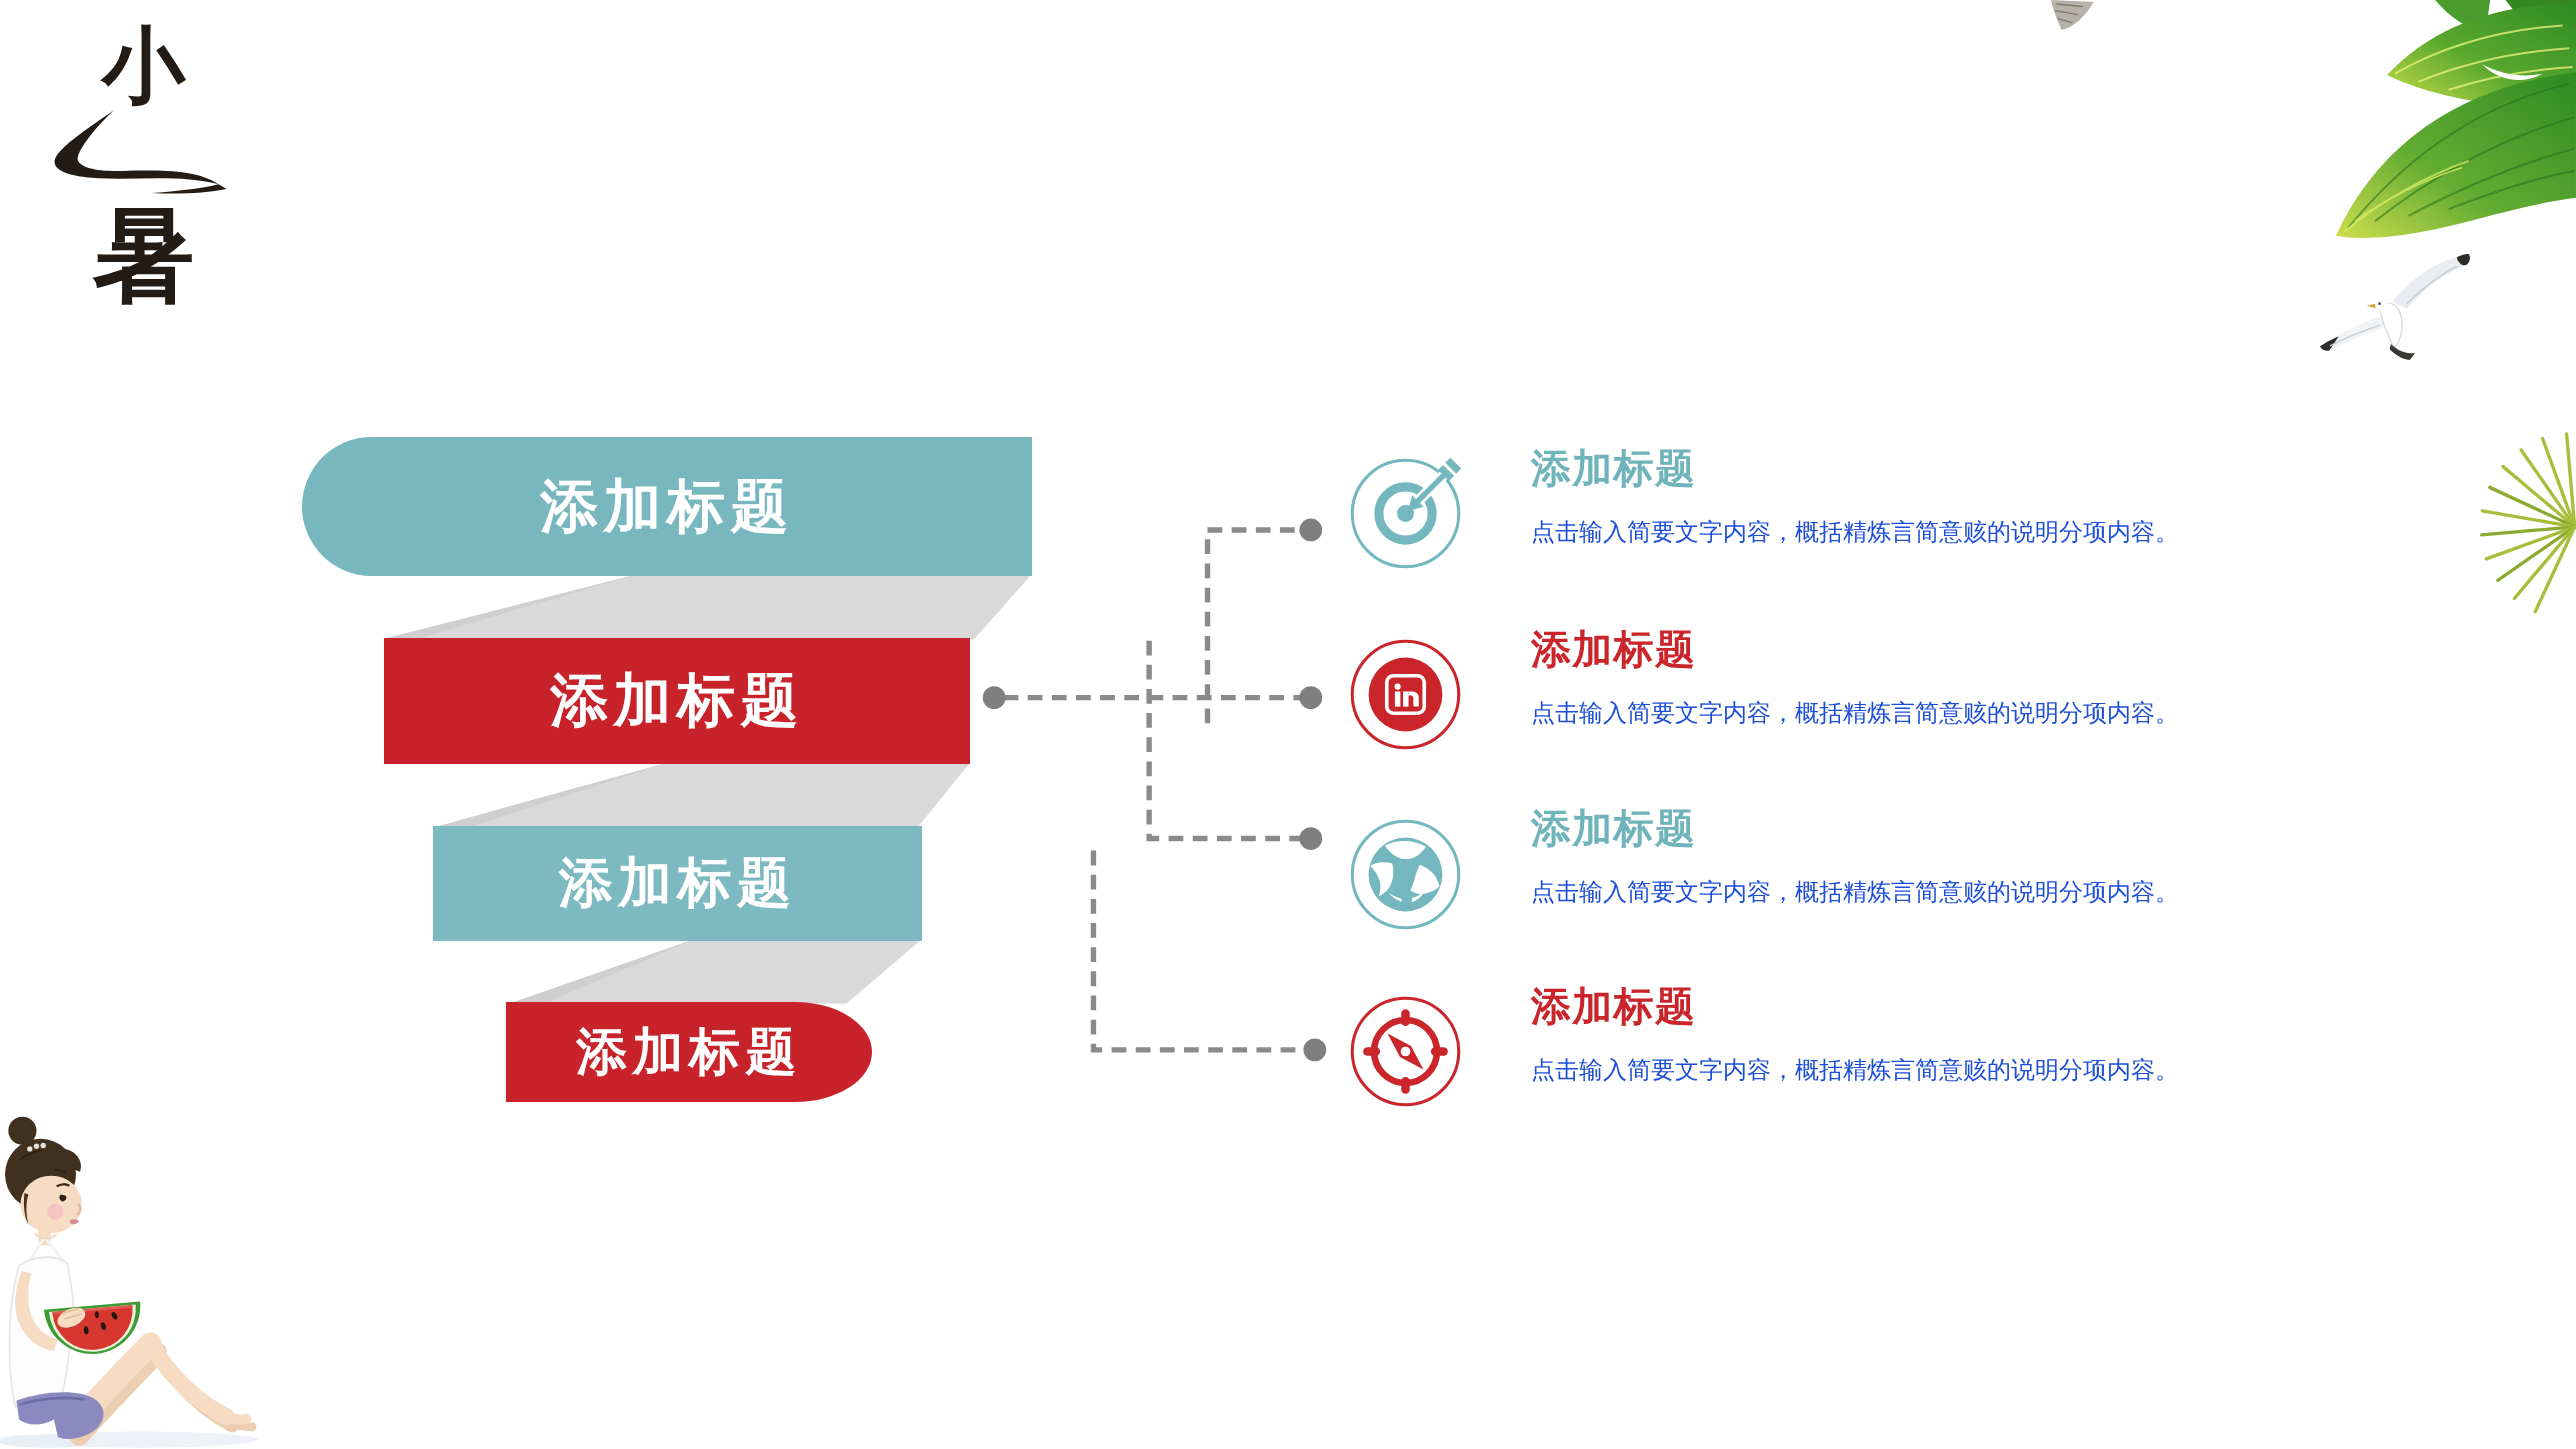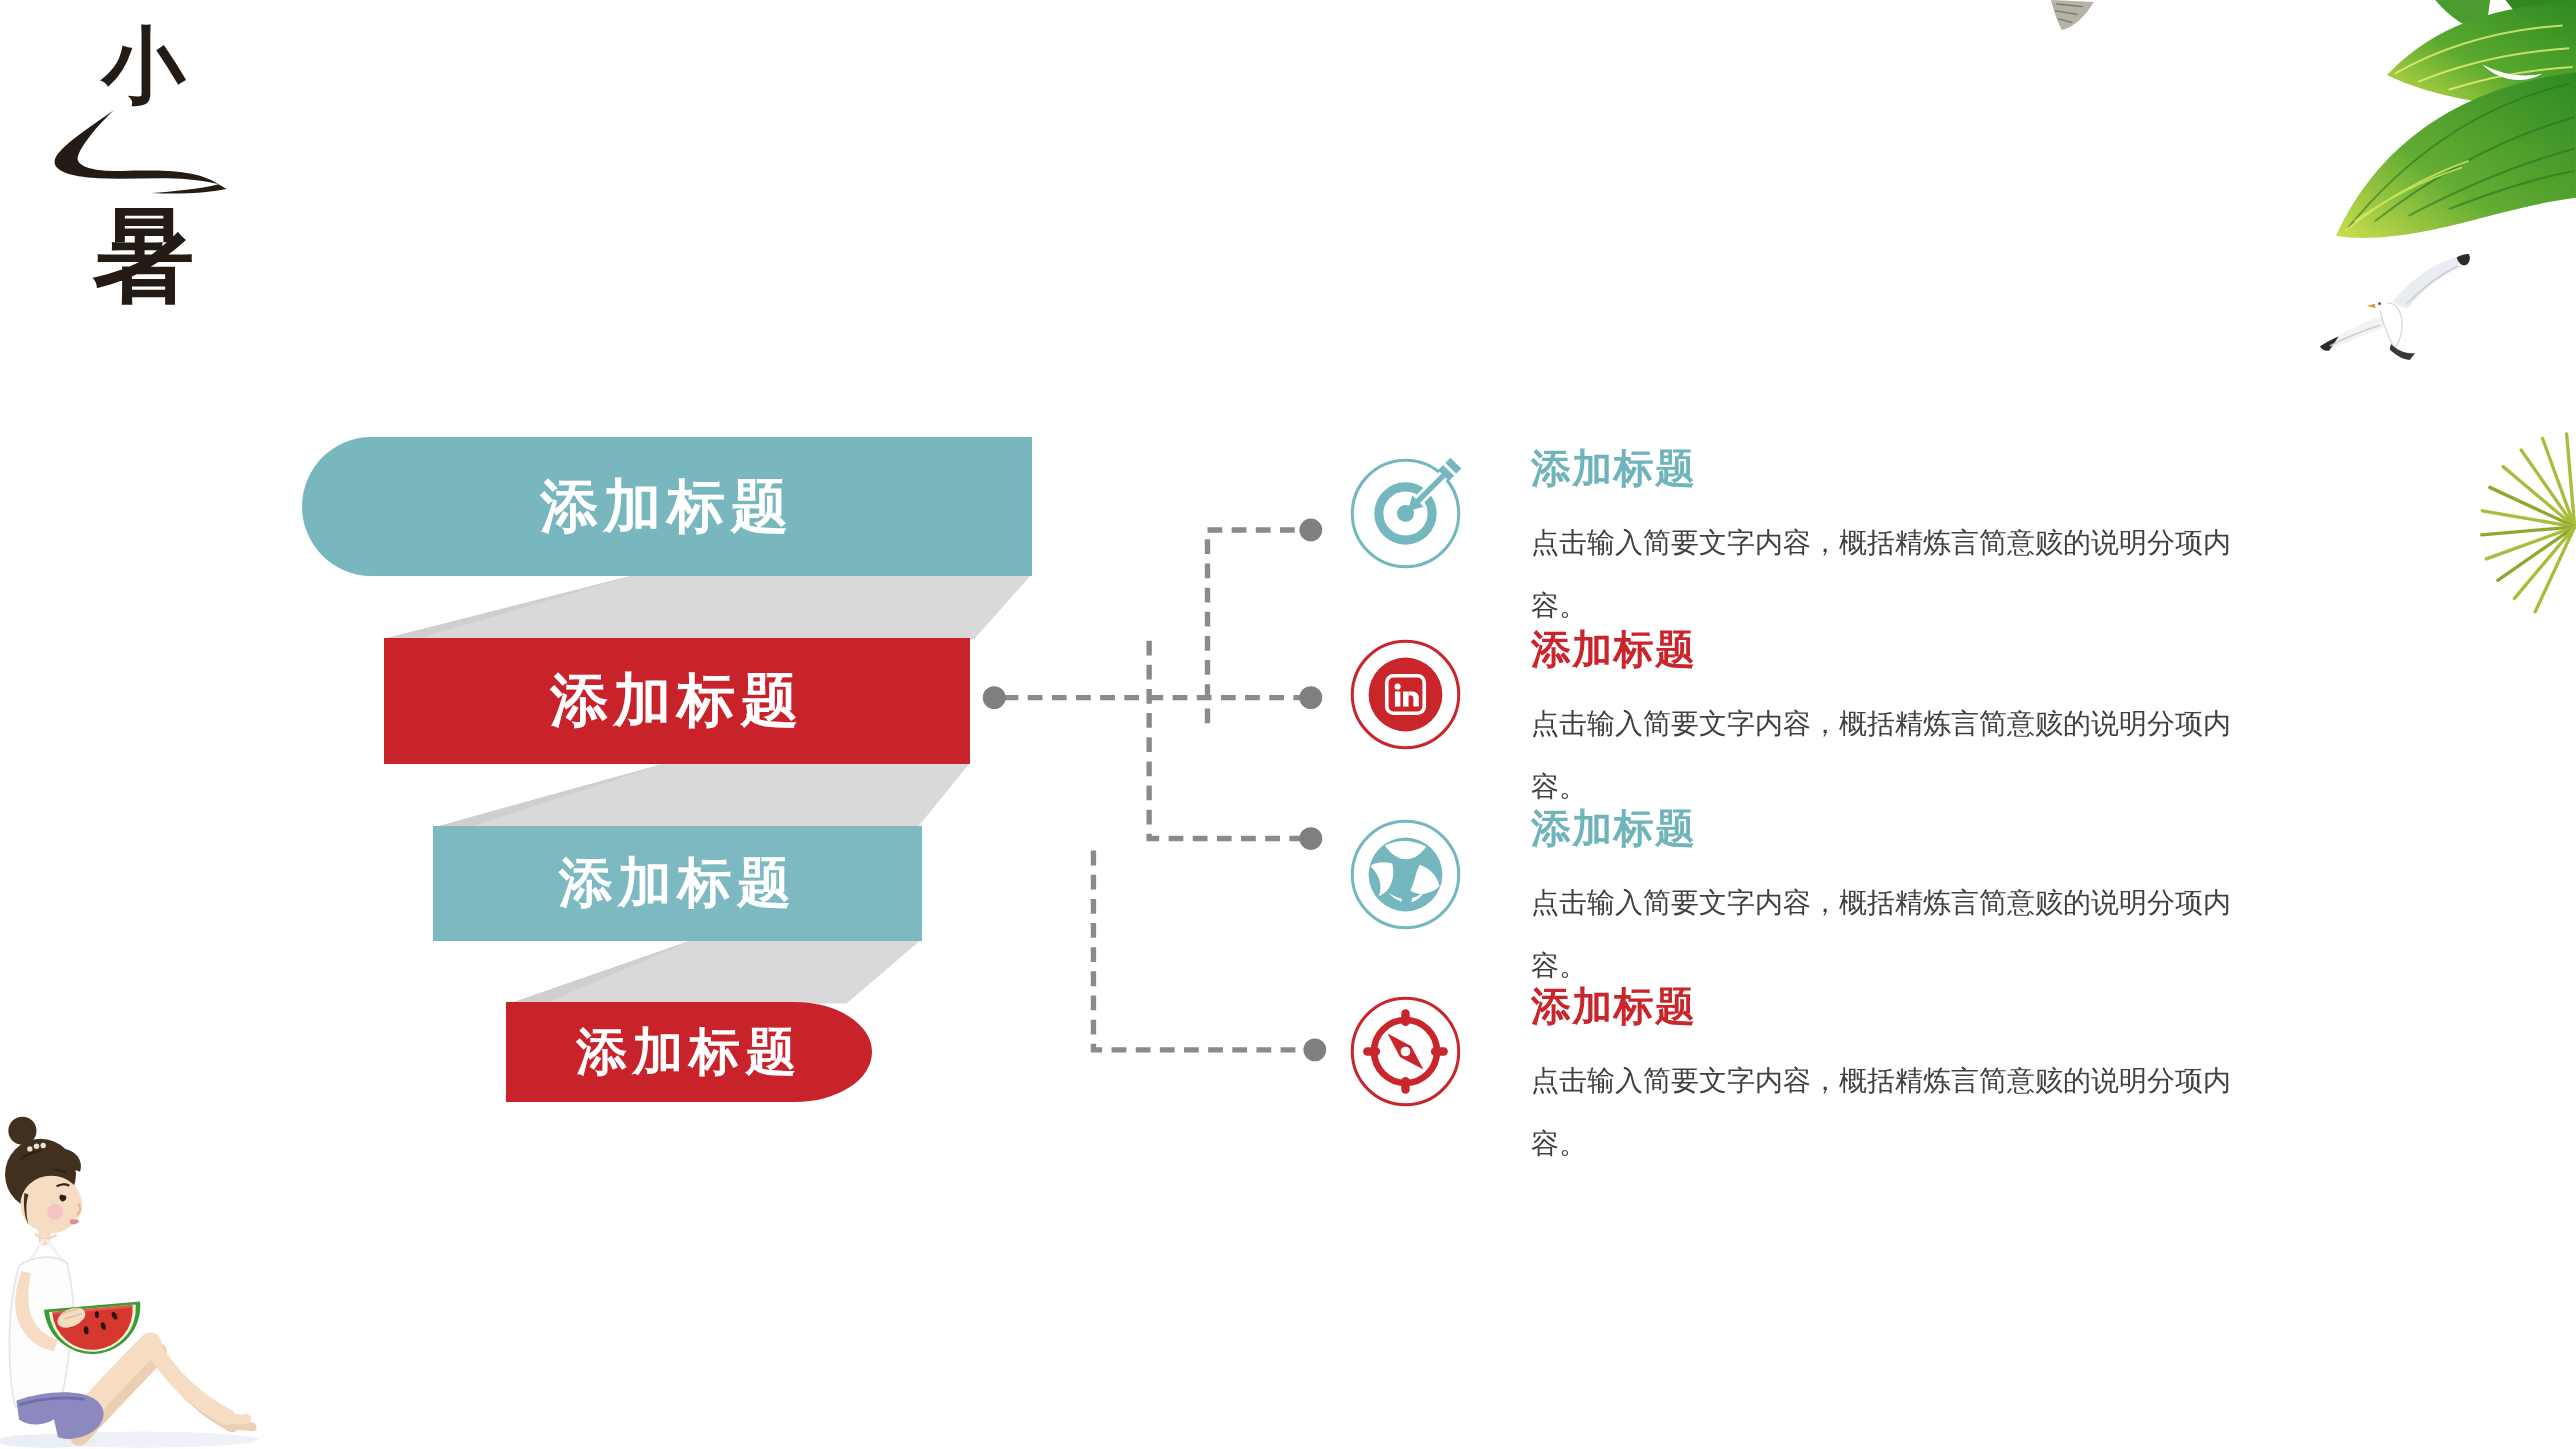--- a/index.html
+++ b/index.html
@@ -22,21 +22,21 @@
   .bar2{left:384px;top:638px;width:586px;height:126px;background:#c8232b;}
   .bar3{left:433px;top:826px;width:489px;height:115px;background:#7cb9c1;font-size:54px;}
   .bar4{left:506px;top:1002px;width:366px;height:100px;background:#c8232b;
         border-radius:0 77px 77px 0 / 0 50px 50px 0;font-size:51px;}
   svg.overlay{position:absolute;left:0;top:0;}
 
   
   .badge{position:absolute;width:121px;height:121px;}
   .item{position:absolute;left:1531px;width:805px;}
   .item h3{margin:0;font-size:40px;font-weight:800;line-height:56px;letter-spacing:1.3px;}
-  .item p{margin:14.8px 0 0 0;font-size:28px;line-height:63px;color:#404040;width:743px;letter-spacing:0;}
+  .item p{margin:14.8px 0 0 0;font-size:24px;line-height:42px;color:#1d4ed8;width:743px;letter-spacing:0;}
   .t-teal{color:#6fb3bb;} .t-red{color:#c9252b;}
 
   .decor{position:absolute;}
 </style>
 </head>
 <body>
 
 <div id="slide">
 
   <div class="calli">

